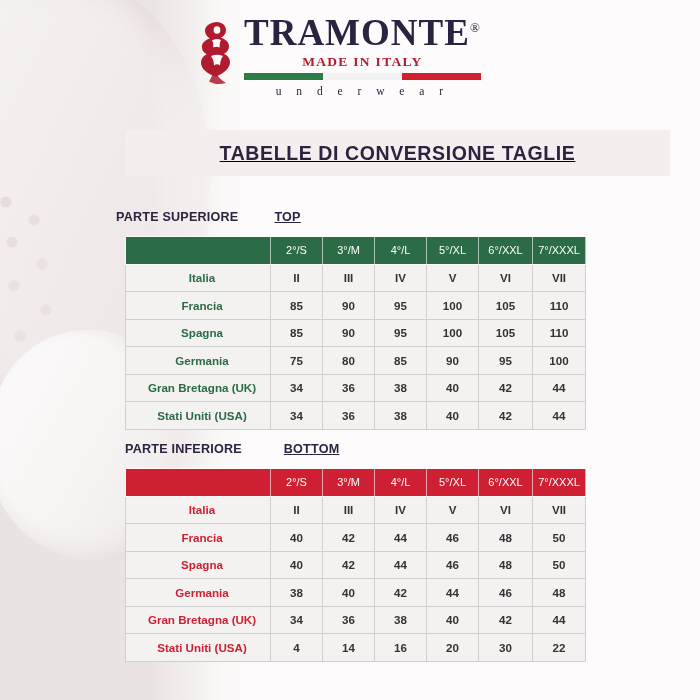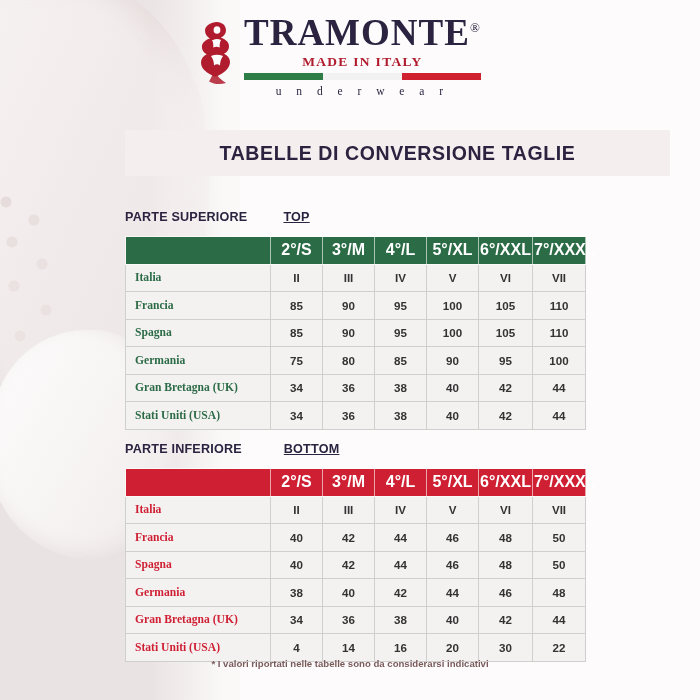--- a/index.html
+++ b/index.html
@@ -128,20 +128,21 @@
 
   
   .title-band {
     position: absolute;
     left: 125px; top: 130px;
     width: 545px; height: 46px;
     background: #f5eeee;
     display: flex;
     align-items: center;
     justify-content: center;
+    text-decoration: underline;
   }
   .title-band .title {
     font-size: 19.5px;
     font-weight: bold;
     letter-spacing: .6px;
     color: #2b2340;
   }
 
   
   .sect {
@@ -171,38 +172,37 @@
     width: 460px;
     table-layout: fixed;
   }
   table.size-table th, table.size-table td {
     border: 1px solid #cfcfcf;
     height: 24.5px;
     font-size: 11.6px;
   }
   table.size-table thead th {
     color: #ffffff;
-    font-weight: bold;
+    font-weight: normal;
     text-align: center;
     border-color: rgba(255,255,255,0.6);
-    font-size: 16px;
+    font-size: 11px;
   }
   table.size-table thead.green th { background: #2b6b46; }
   table.size-table thead.red th { background: #cf1f33; }
   table.size-table tbody td {
     background: #f4f1f1;
     text-align: center;
     color: #2b2340;
     font-weight: bold;
   }
   table.size-table tbody td.country {
-    text-align: left;
+    text-align: center;
     padding-left: 9px;
     font-weight: bold;
-    font-family: Liberation Serif, serif;
   }
   .green tbody td.country, table.tbl-top tbody td.country { color: #2b6b46; }
   table.tbl-bottom tbody td.country { color: #cf1f33; }
   table.tbl-top tbody td { color: #333333; }
   table.tbl-bottom tbody td { color: #333333; }
 
   .footnote {
     position: absolute;
     left: 0; top: 658px;
     width: 700px;
@@ -247,21 +247,21 @@
         <span class="flag-r"></span>
       </div>
       <div class="underwear">u n d e r w e a r</div>
     </div>
   </div>
 
   <div class="title-band">
     <div class="title">TABELLE DI CONVERSIONE TAGLIE</div>
   </div>
 
-  <div class="sect" style="left:125px; top:210px;gap:36px;">
+  <div class="sect" style="left:116px; top:210px;gap:36px;">
     <span class="sect-name">PARTE SUPERIORE</span>
     <span class="sect-alt">TOP</span>
   </div>
 
   <table class="size-table tbl-top" style="left:125px; top:236px;">
     <colgroup>
       <col style="width:145px">
         <col style="width:52px">
         <col style="width:52px">
         <col style="width:52px">
@@ -415,14 +415,13 @@
         <td>4</td>
         <td>14</td>
         <td>16</td>
         <td>20</td>
         <td>30</td>
         <td>22</td>
       </tr>
     </tbody>
   </table>
 
-  <div class="footnote">* I valori riportati nelle tabelle sono da considerarsi indicativi</div>
 </div>
 
 </body></html>

